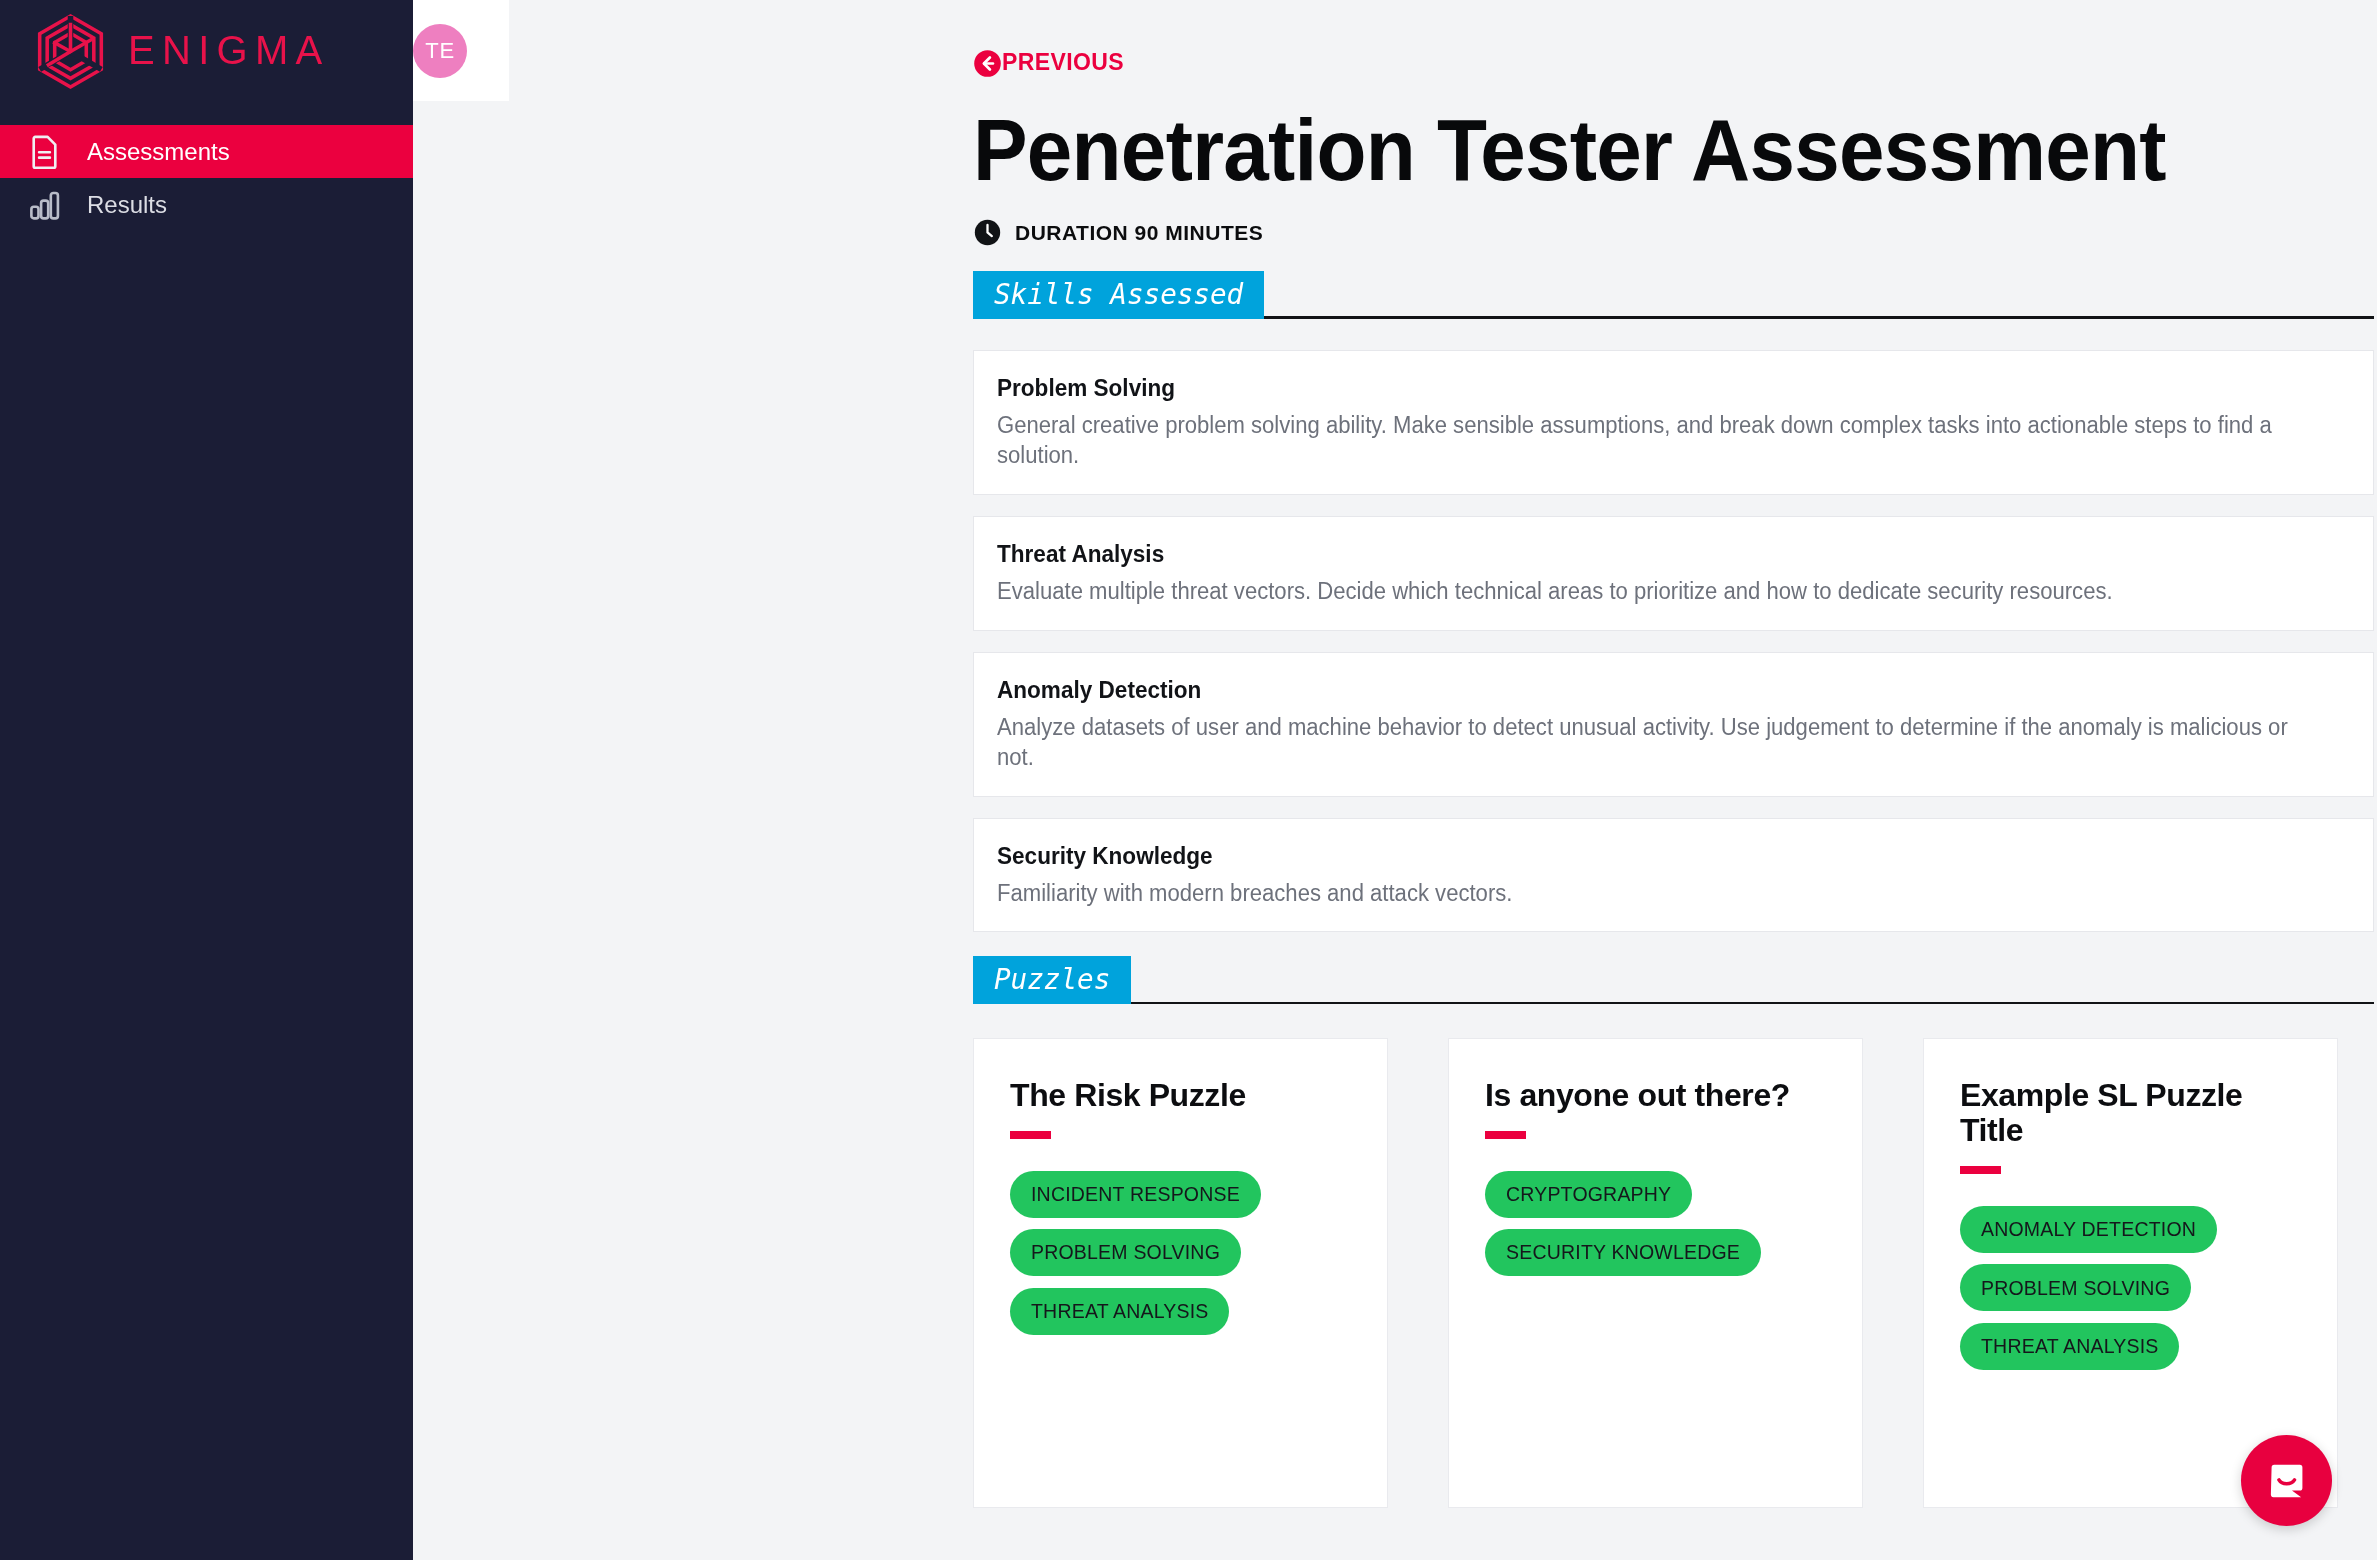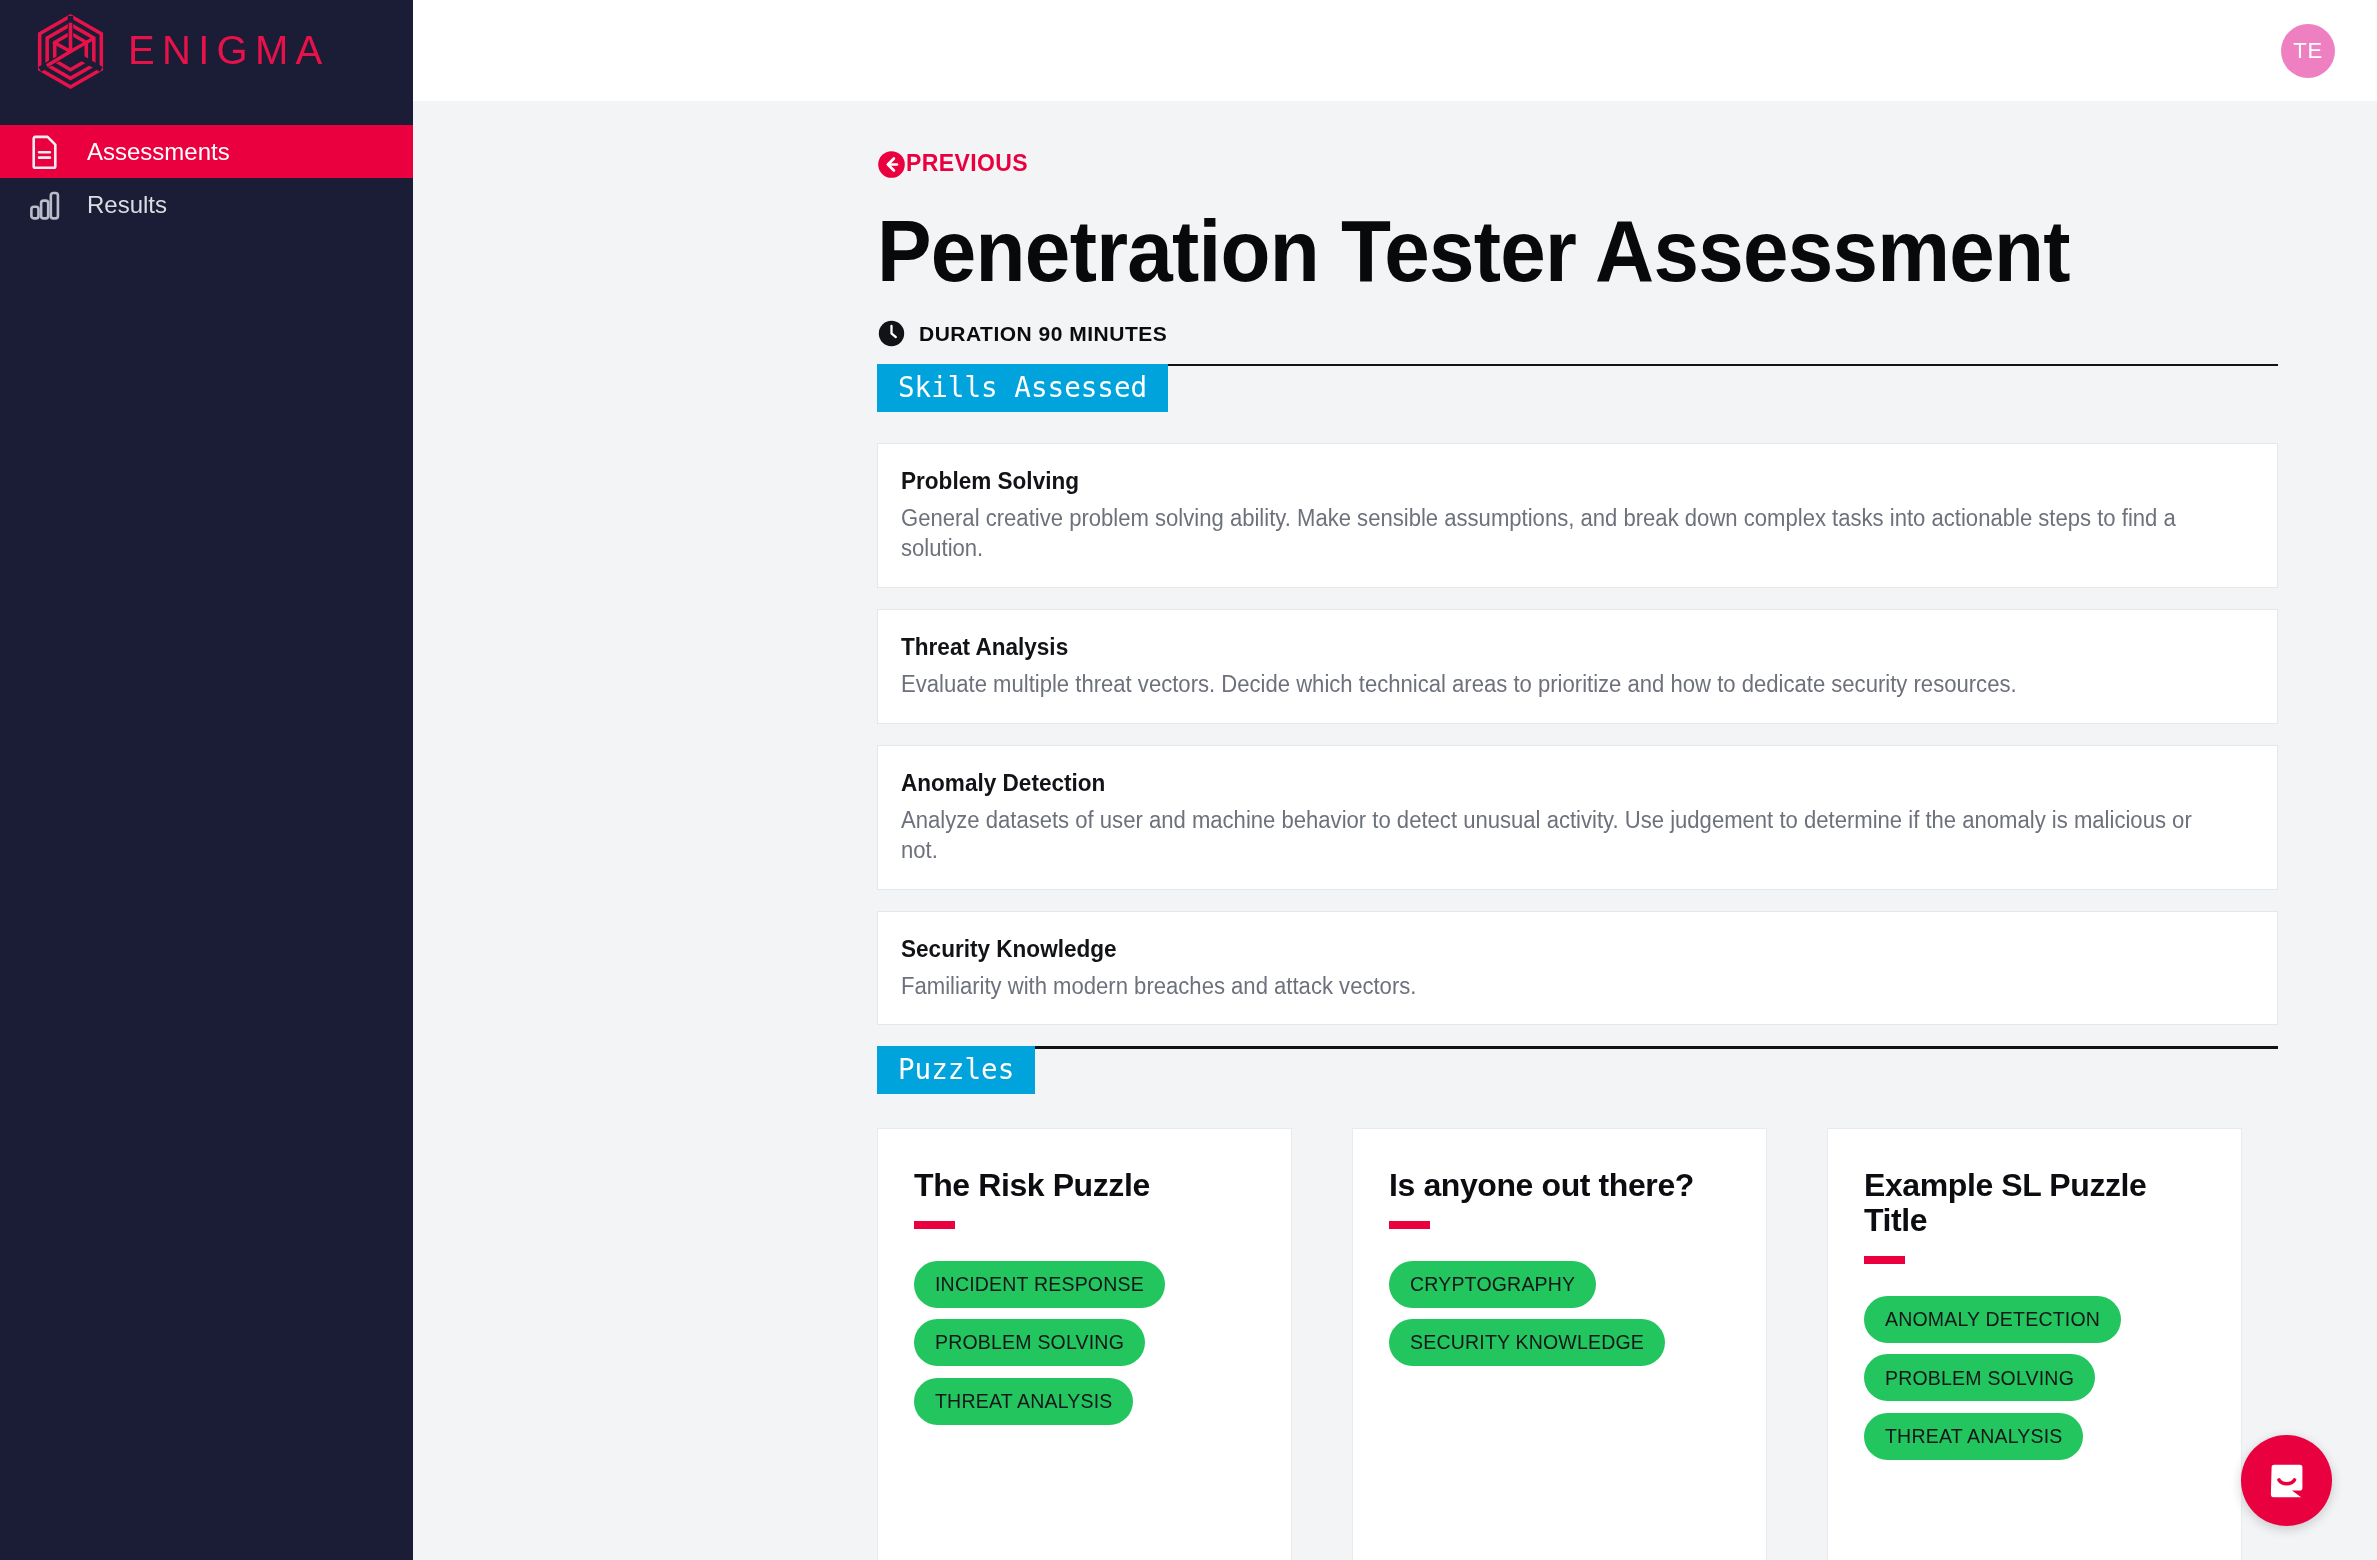--- a/index.html
+++ b/index.html
@@ -60,21 +60,21 @@
   }
   .nav-item.active { background: #EB003F; color: #ffffff; }
   .nav-icon { width: 37px; height: 37px; flex: none; display: block; }
   .nav-label { line-height: 1; }
 
   
   .main {
     flex: 1;
     height: 1560px;
     display: flex;
-    flex-direction: column;
+    flex-direction: row;
     background: #f3f4f6;
     position: relative;
     overflow: hidden;
   }
   .topbar {
     height: 101px;
     min-height: 101px;
     background: #ffffff;
     display: flex;
     align-items: center;
@@ -139,23 +139,24 @@
   .duration-text {
     font-size: 21px;
     font-weight: bold;
     color: #0b0c0e;
     letter-spacing: 0.5px;
   }
 
   
   .section-head {
     display: flex;
-    align-items: flex-start;
-    margin-top: 16px;
+    align-items: flex-end;
+    margin-top: 24px;
     width: 1401px;
+    font-style: italic;
   }
   .section-badge {
     background: #00A3DC;
     color: #ffffff;
     font-family: "DejaVu Sans Mono", monospace;
     font-size: 27.6px;
     padding: 9.7px 21px 10.5px 21px;
     line-height: 1;
     white-space: nowrap;
   }

